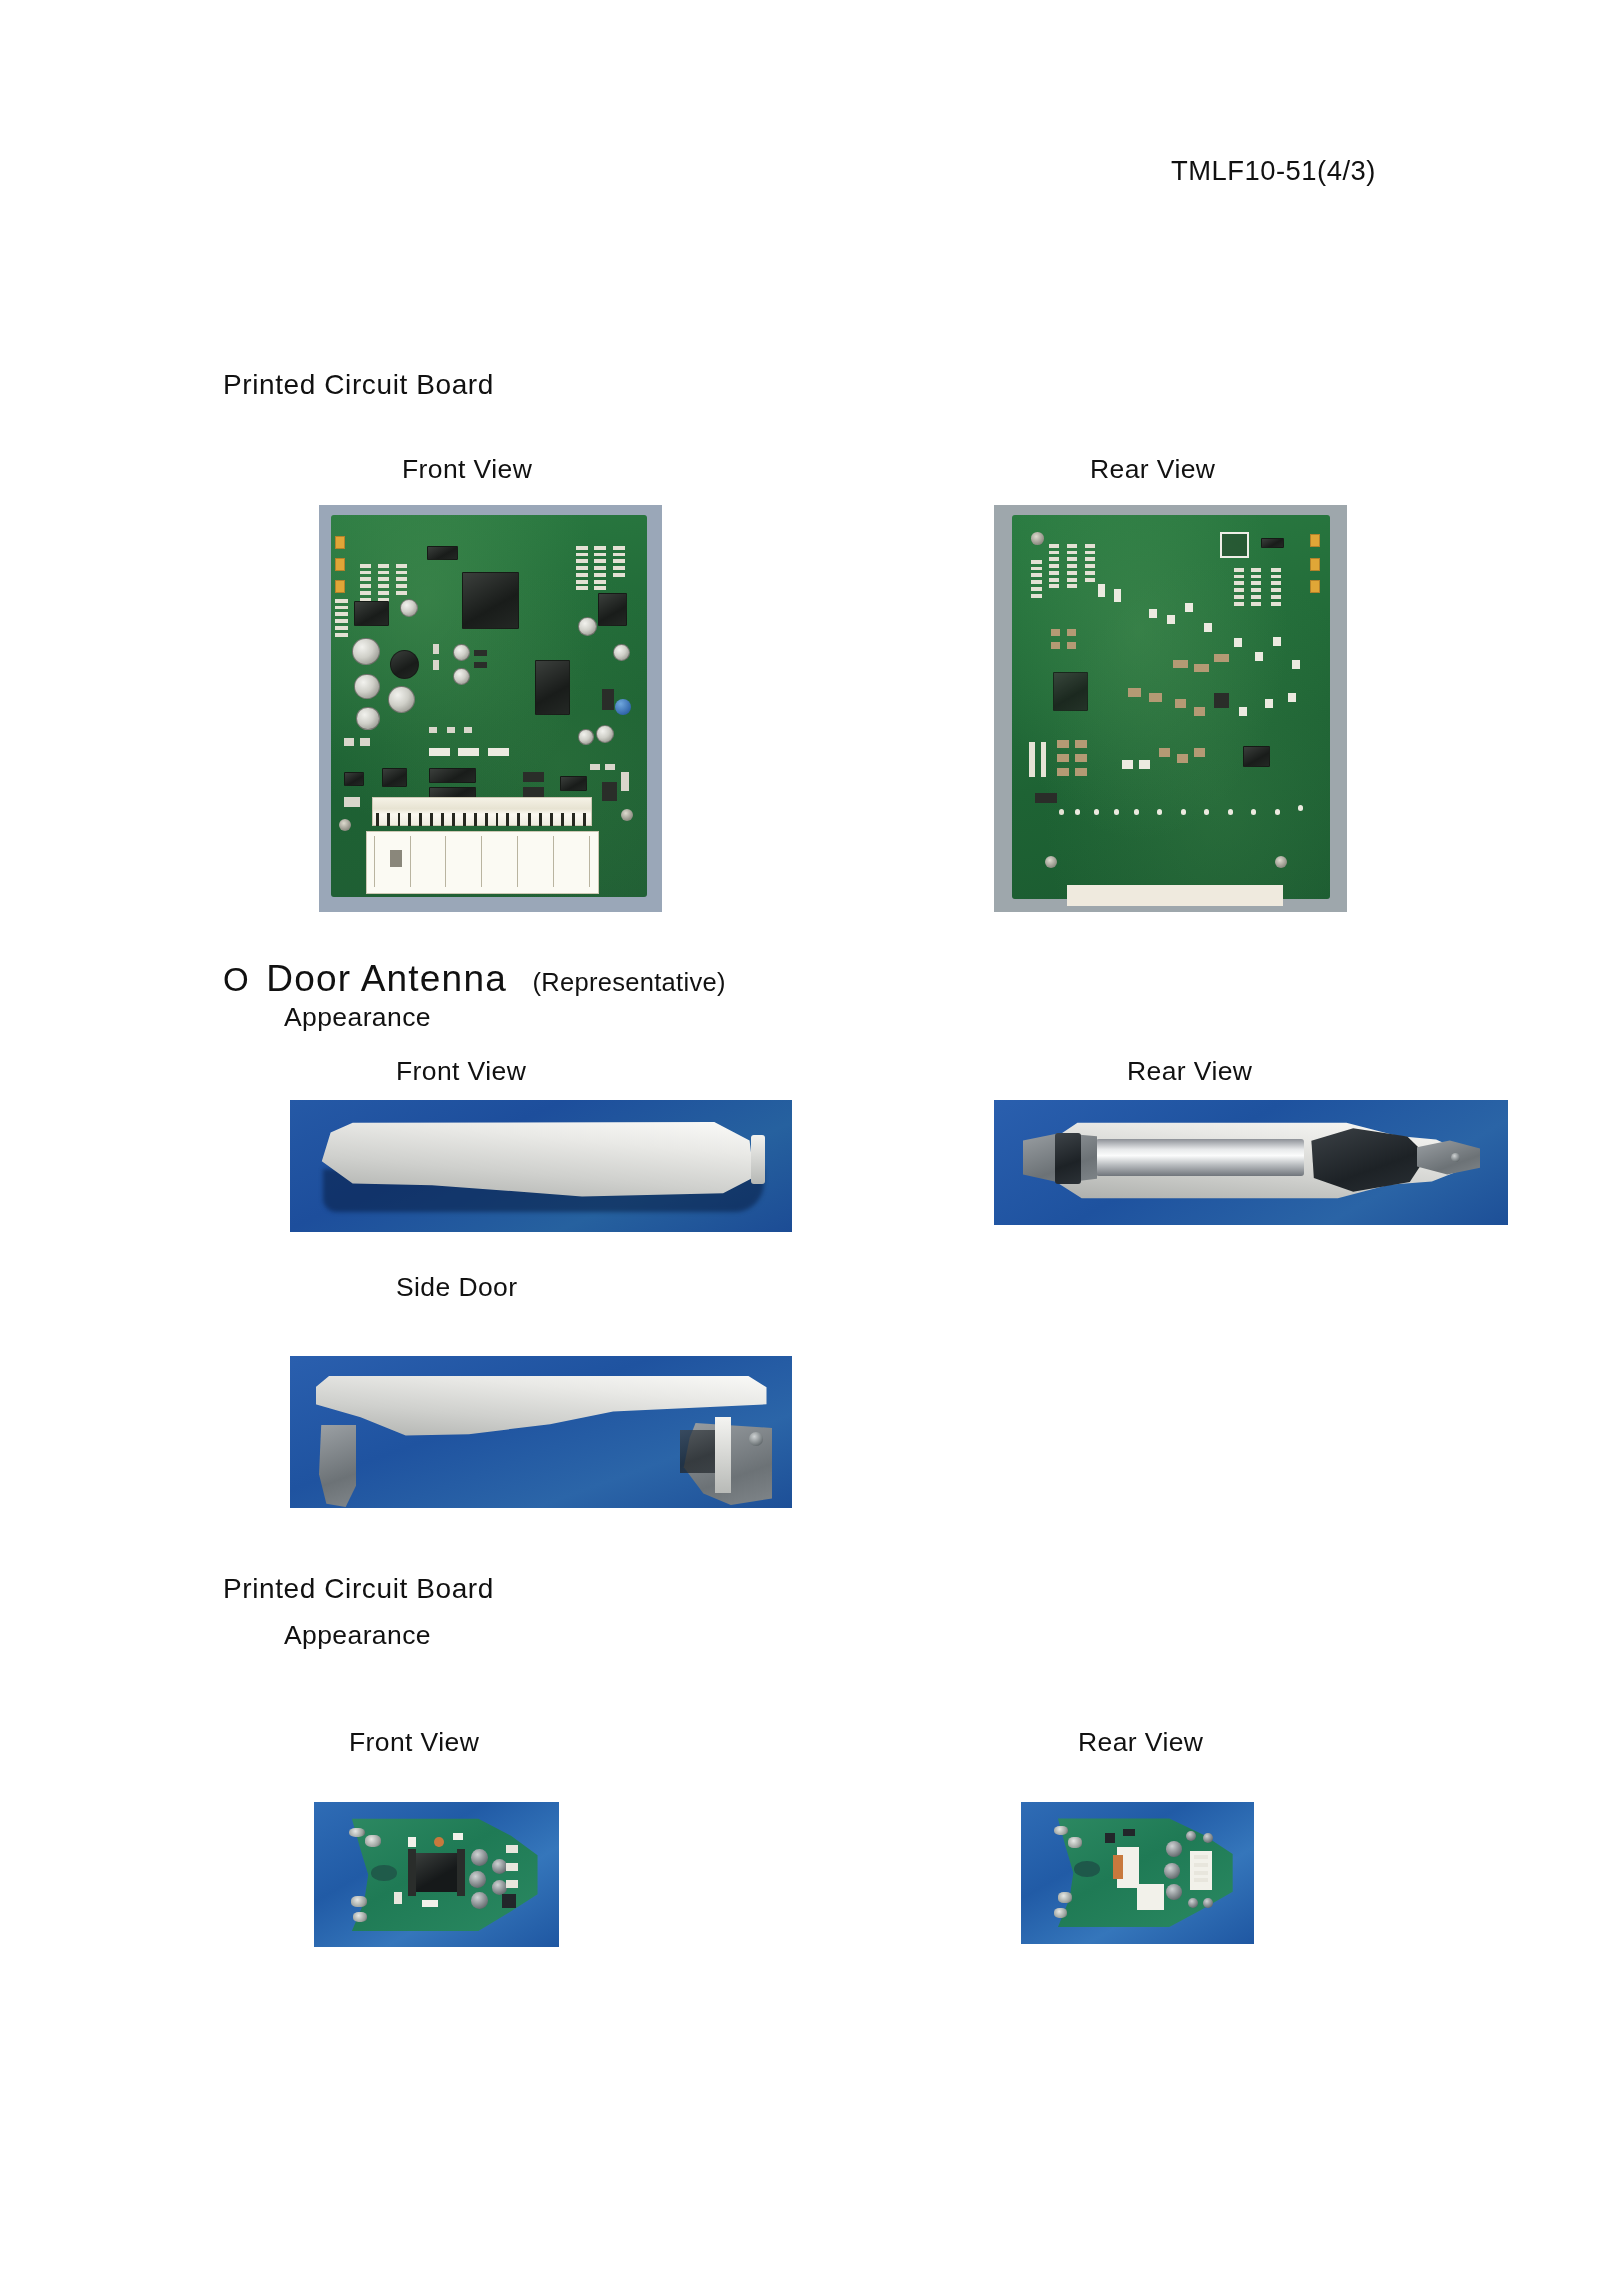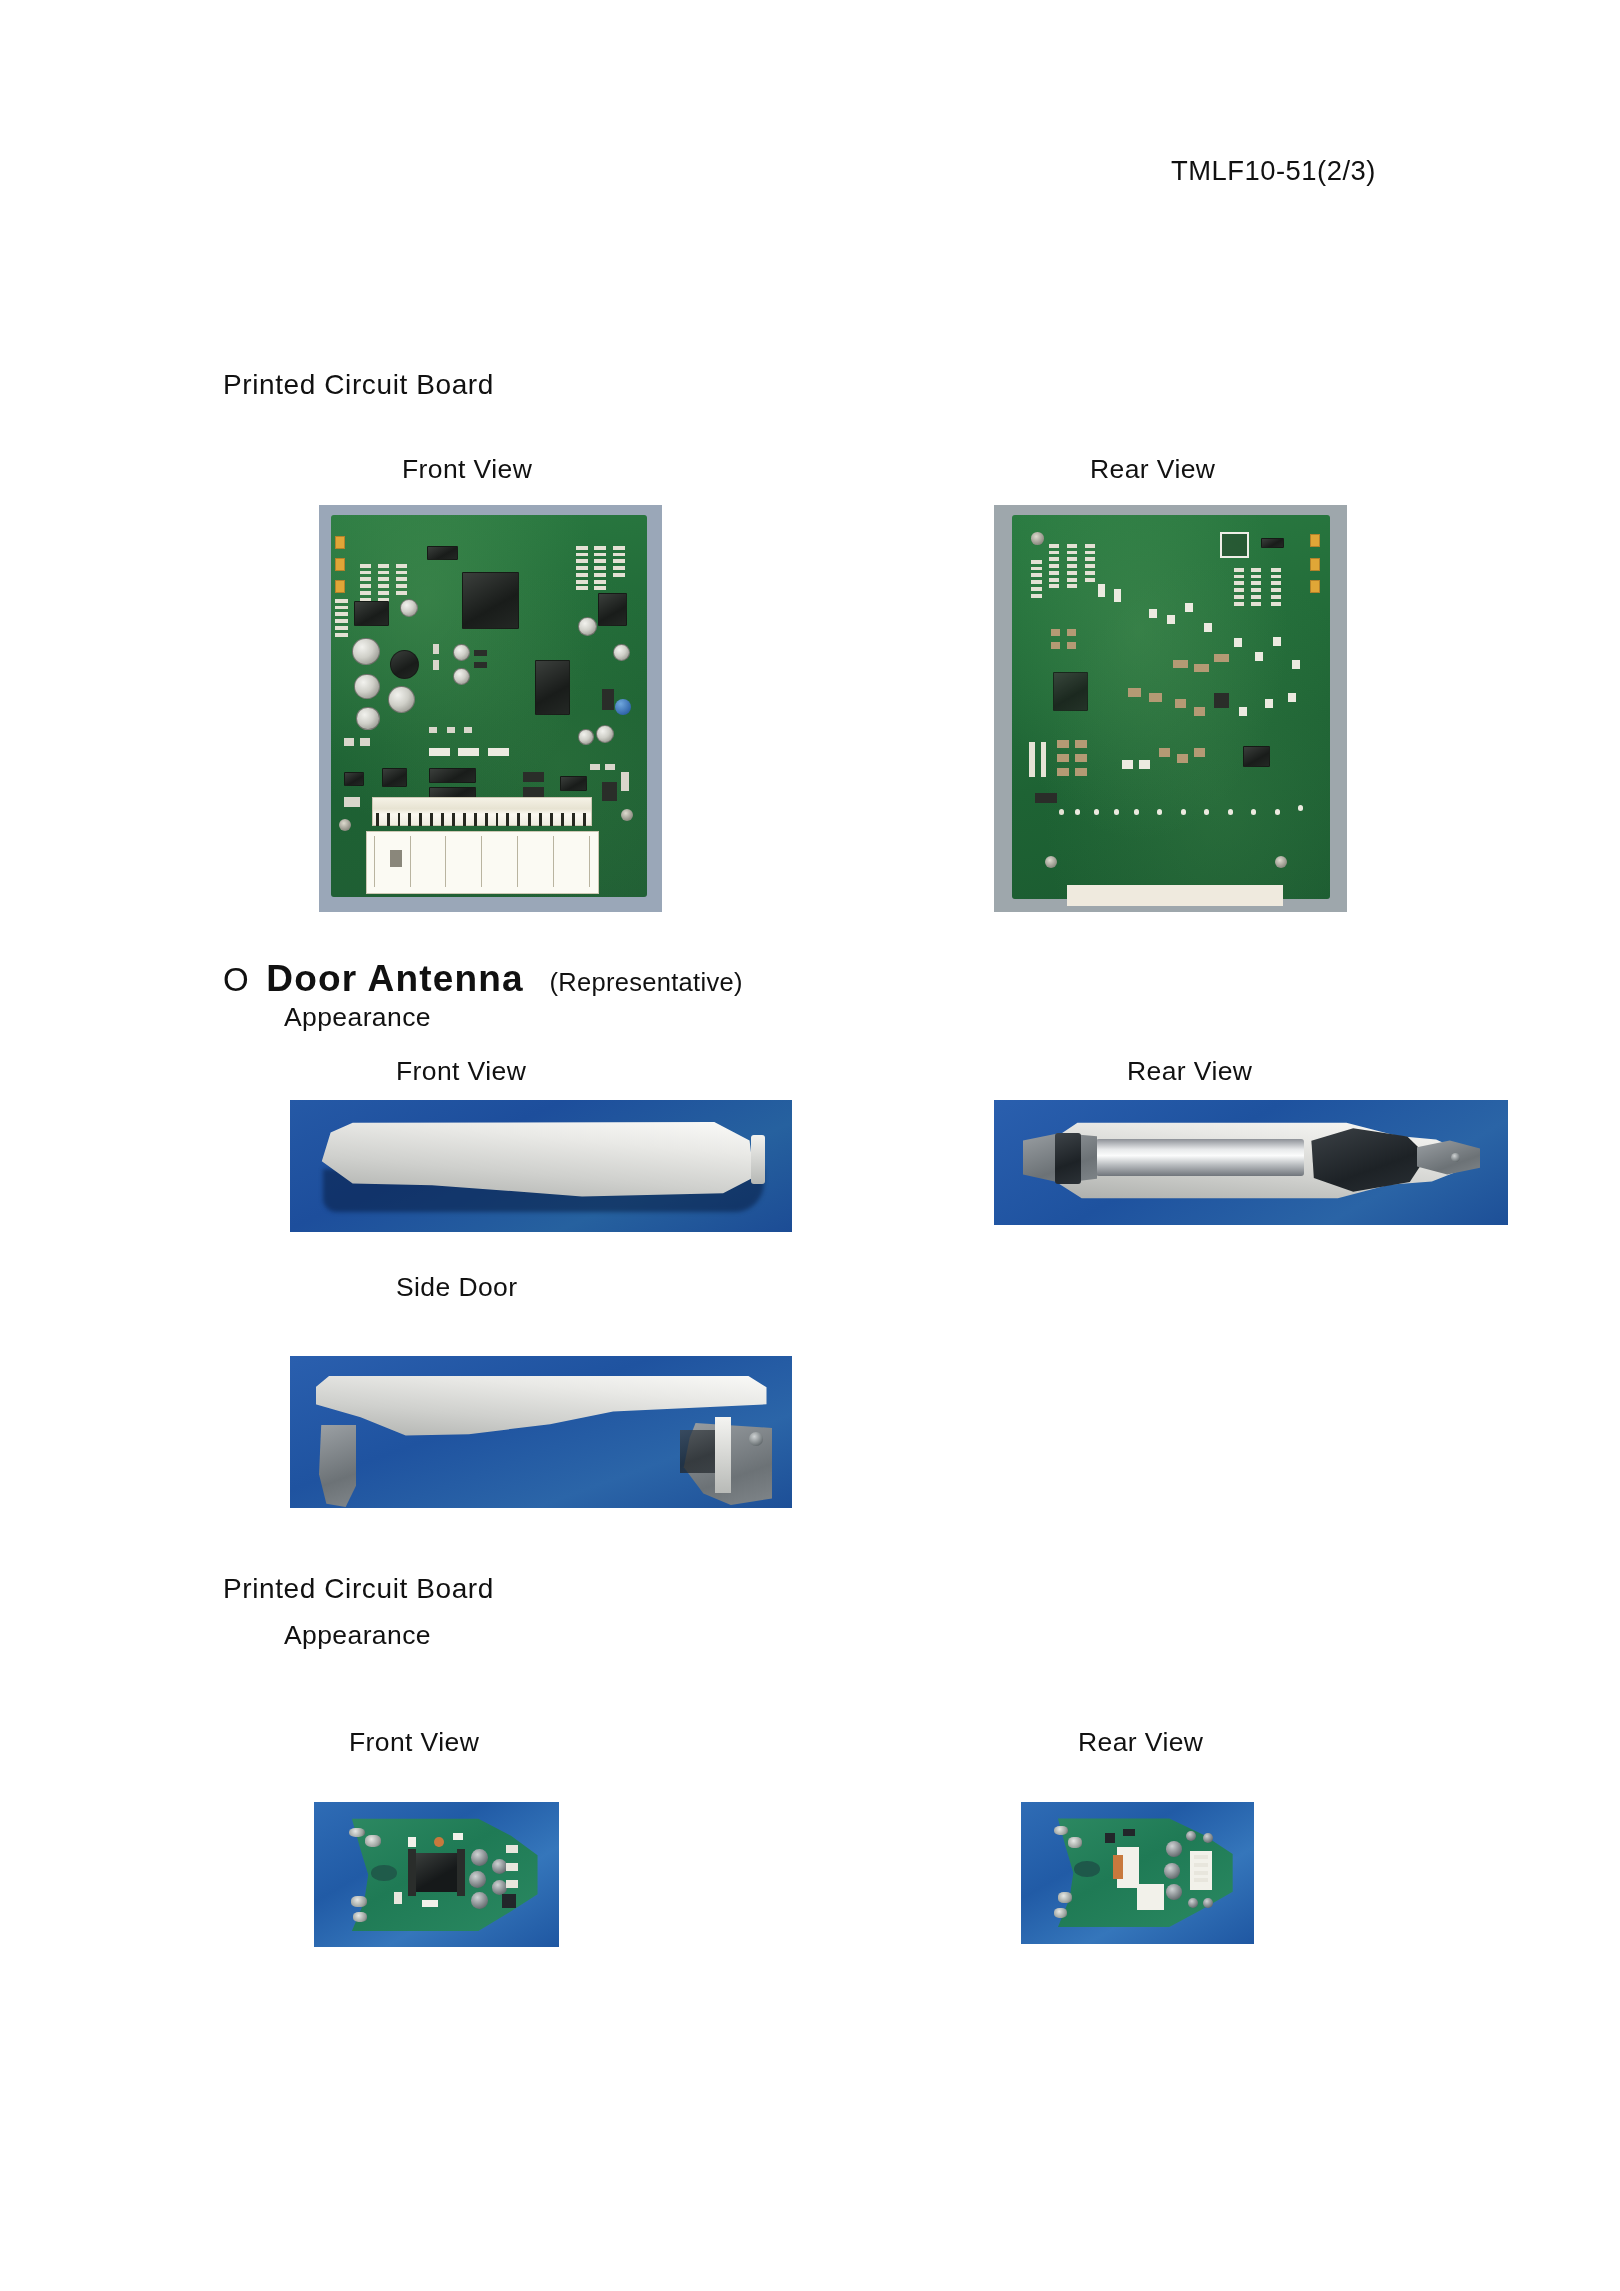--- a/index.html
+++ b/index.html
@@ -54,21 +54,21 @@
     align-items: baseline;
     white-space: nowrap;
   }
   .bullet-mark {
     font-size: 33px;
     line-height: 1;
     margin-right: 17.6px;
   }
   .bullet-text {
     font-size: 37px;
-    font-weight: bold;
+    font-weight: normal;
     letter-spacing: 1.2px;
   }
   .bullet-note {
     font-size: 25.5px;
     margin-left: 25.5px;
     letter-spacing: 0.3px;
   }
 
   
   .photo {
@@ -247,21 +247,21 @@
   }
   .ant-chip.or { background: #c8793d; }
   .ant-chip.dk { background: #22262a; }
   .ant-chip.wt { background: #f2f1ea; }
 </style>
 </head>
 <body>
 
 <div id="page">
 
-  <div class="doc-code">TMLF10-51(2/3)</div>
+  <div class="doc-code">TMLF10-51(4/3)</div>
 
   <div class="section-title" style="left:223px; top:369px;">Printed Circuit Board</div>
 
   <div class="view-label" style="left:402px; top:454px;">Front View</div>
   <div class="view-label" style="left:1090px; top:454px;">Rear View</div>
 
   <div class="photo ecu-front">
     <div class="board front">
       <div class="orange-tab" style="left:3.9px; top:21.6px;"></div>
       <div class="orange-tab" style="left:3.9px; top:43px;"></div>

